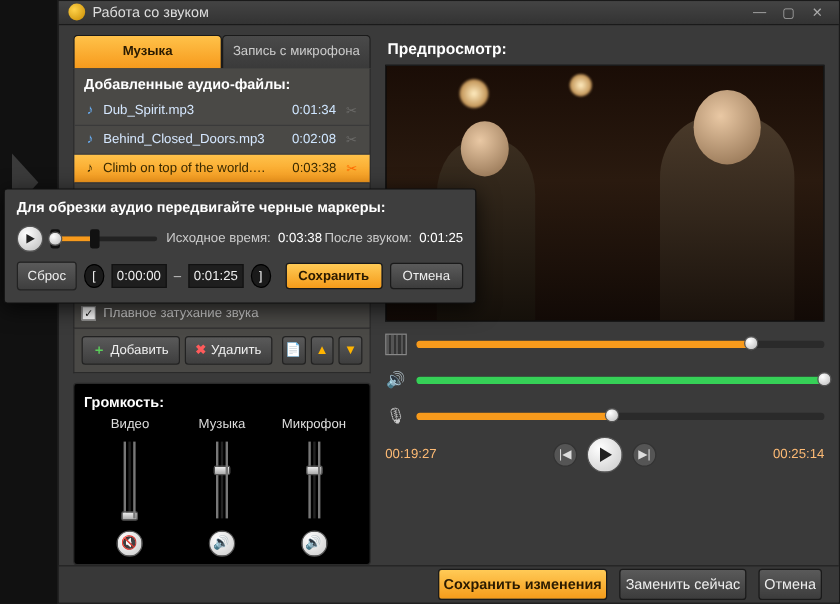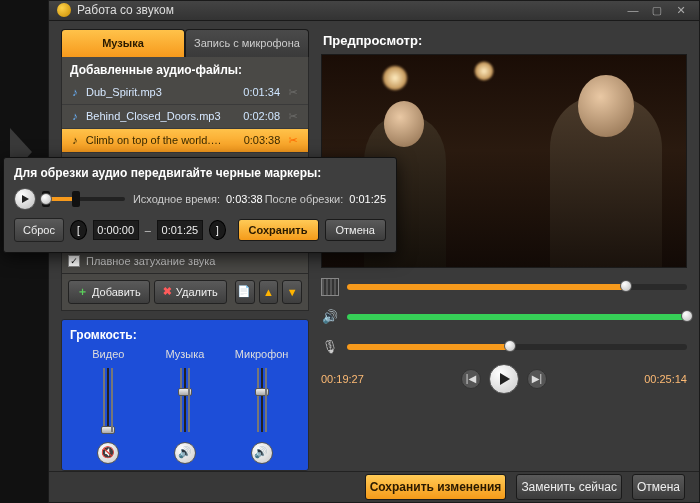--- a/index.html
+++ b/index.html
@@ -9,21 +9,21 @@
 .titlebar .ic{width:14px;height:14px;border-radius:50%;background:radial-gradient(circle at 35% 35%,#ffd24a,#c78a00);margin-right:6px}
 .titlebar .txt{flex:1 1 auto;color:#ddd;font-size:12px}
 .titlebar .wbtn{width:20px;height:14px;display:flex;align-items:center;justify-content:center;color:#aaa;margin-left:4px;cursor:pointer}
 .body{flex:1 1 auto;display:flex;gap:12px;padding:8px 12px 0 12px}
 .col-l{width:248px;display:flex;flex-direction:column}
 .col-r{flex:1 1 auto;display:flex;flex-direction:column}
 .tabs{display:flex;height:28px}
 .tab{flex:1;display:flex;align-items:center;justify-content:center;font-size:11px;border:1px solid #1a1a1a;border-bottom:none;border-radius:4px 4px 0 0;cursor:pointer}
 .tab.active{background:linear-gradient(#ffc24a,#f79a1c);color:#2a1a00;font-weight:bold}
 .tab.inactive{background:linear-gradient(#4a4a4a,#3a3a3a);color:#ccc}
-.panel{background:#1d4ed8;border:1px solid #2a2a2a;border-radius:3px;padding:6px 8px;margin-top:8px}
+.panel{background:#000000;border:1px solid #2a2a2a;border-radius:3px;padding:6px 8px;margin-top:8px}
 .panel-hdr{color:#fff;font-weight:bold;font-size:12px;padding:2px 0 6px 0}
 .filelist{border:1px solid #2a2a2a;border-top:none;background:#4a4946}
 .frow{display:flex;align-items:center;height:24px;padding:0 6px;border-bottom:1px solid #3a3a3a;font-size:11px}
 .frow .note{width:14px;text-align:center;color:#6bb4ff;margin-right:4px}
 .frow .fname{flex:1 1 auto;color:#d6e8ff;white-space:nowrap;overflow:hidden;text-overflow:ellipsis}
 .frow .dur{width:52px;text-align:right;color:#cfe6ff}
 .frow .cut{width:18px;text-align:center;margin-left:4px}
 .frow.sel{background:linear-gradient(#ffc24a,#f79a1c)}
 .frow.sel .fname,.frow.sel .dur,.frow.sel .note{color:#3a2a00}
 .frow.sel .cut{color:#ff6a00}
@@ -255,21 +255,21 @@
     <div class="play-sm"></div>
     <div class="range">
       <div class="bar"></div>
       <div class="sel" style="left:0;width:40%"></div>
       <div class="mk" style="left:-2px"></div>
       <div class="mk" style="left:calc(40% - 4px)"></div>
       <div class="kb" style="left:-4px"></div>
     </div>
     <div class="info">
       <span><span>Исходное время:</span><b>0:03:38</b></span>
-      <span><span>После обрезки:</span><b>0:01:25</b></span>
+      <span><span>После звуком:</span><b>0:01:25</b></span>
     </div>
   </div>
   <div class="row2">
     <div class="tbtn">Сброс</div>
     <div class="circ">[</div>
     <div class="txtbox">0:00:00</div>
     <span class="dash">–</span>
     <div class="txtbox">0:01:25</div>
     <div class="circ">]</div>
     <div class="spacer"></div>

